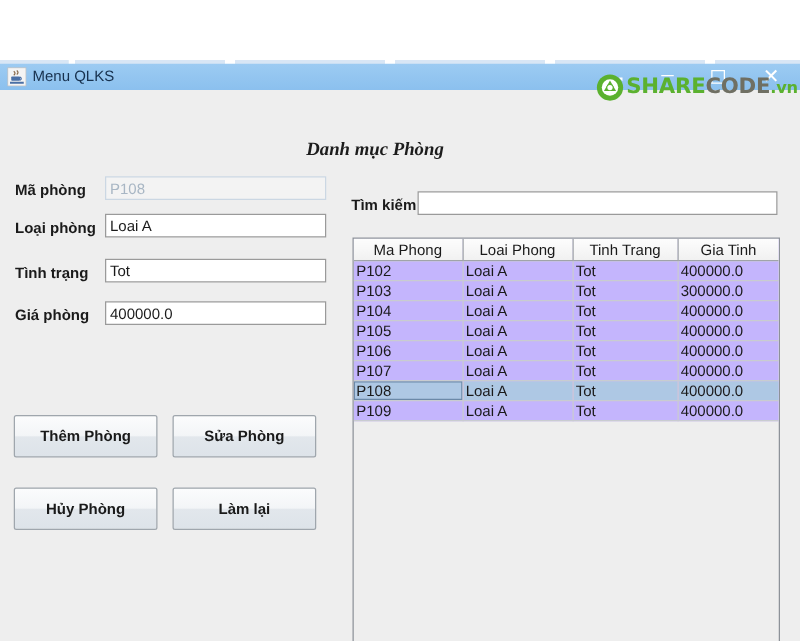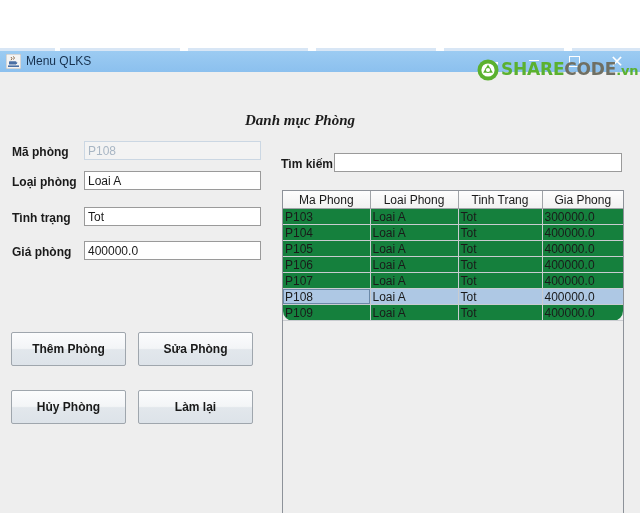--- a/index.html
+++ b/index.html
@@ -217,22 +217,21 @@
     width: 342px; height: 391px;
     box-sizing: border-box;
     border: 1px solid #8d9299;
     background: #eeeeee;
     overflow: hidden;
   }
   table.grid {
     border-collapse: collapse;
     width: 340px;
     table-layout: fixed;
-    background: #15803d;
-    border-radius: 10px;
+    background: #c4b5fd;
   }
   table.grid th {
     height: 17px;
     font-size: 12px;
     font-weight: normal;
     color: #1a1a1a;
     text-align: center;
     background: linear-gradient(to bottom, #fdfdfd 0%, #f1f1f1 100%);
     border-right: 1px solid #a0a4a8;
     border-bottom: 1px solid #a0a4a8;
@@ -356,24 +355,30 @@
           <col class="col1">
             <col class="col2">
             <col class="col3">
             <col class="col4">
         </colgroup>
         <thead>
           <tr>
             <th>Ma Phong</th>
             <th>Loai Phong</th>
             <th>Tinh Trang</th>
-            <th>Gia Phong</th>
+            <th>Gia Tinh</th>
           </tr>
         </thead>
         <tbody>
+          <tr>
+            <td>P102</td>
+            <td>Loai A</td>
+            <td>Tot</td>
+            <td>400000.0</td>
+          </tr>
           <tr>
             <td>P103</td>
             <td>Loai A</td>
             <td>Tot</td>
             <td>300000.0</td>
           </tr>
           <tr>
             <td>P104</td>
             <td>Loai A</td>
             <td>Tot</td>

